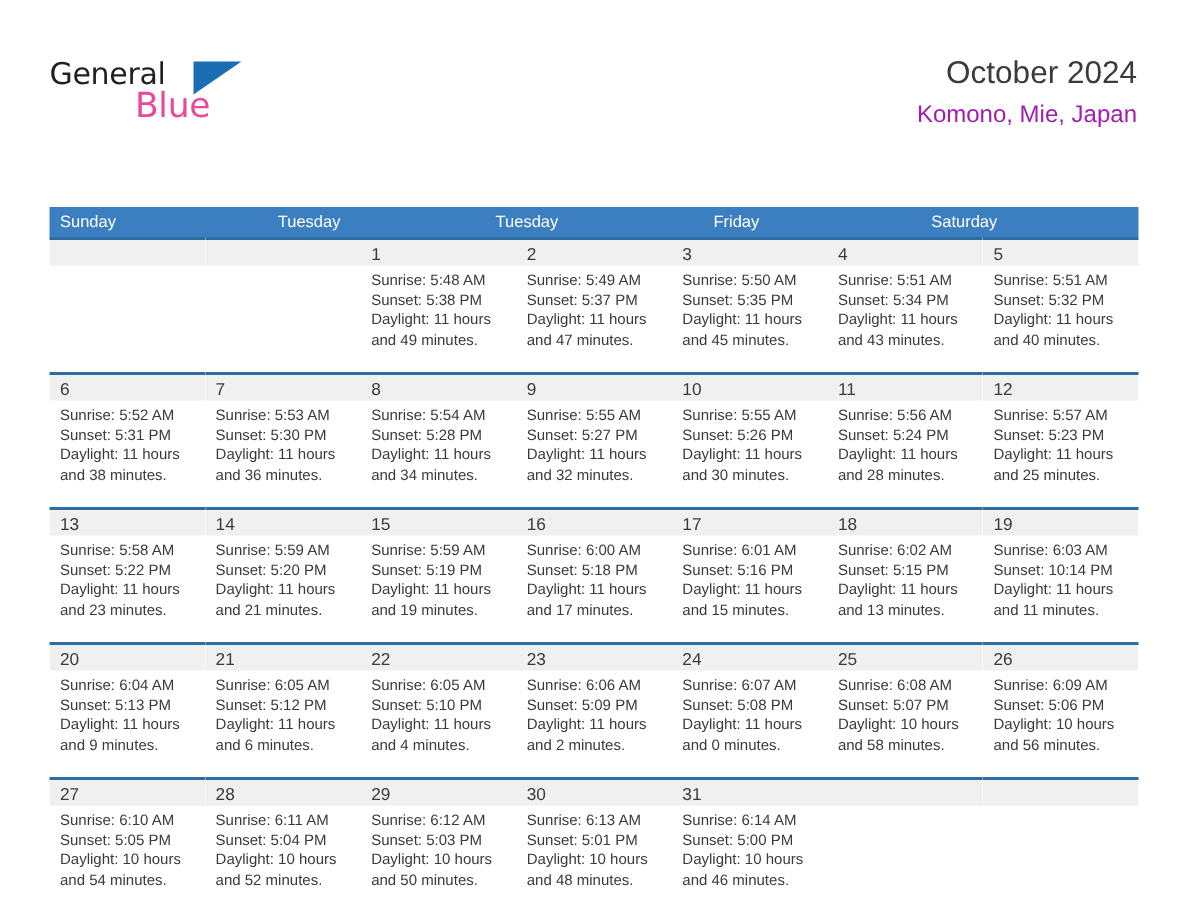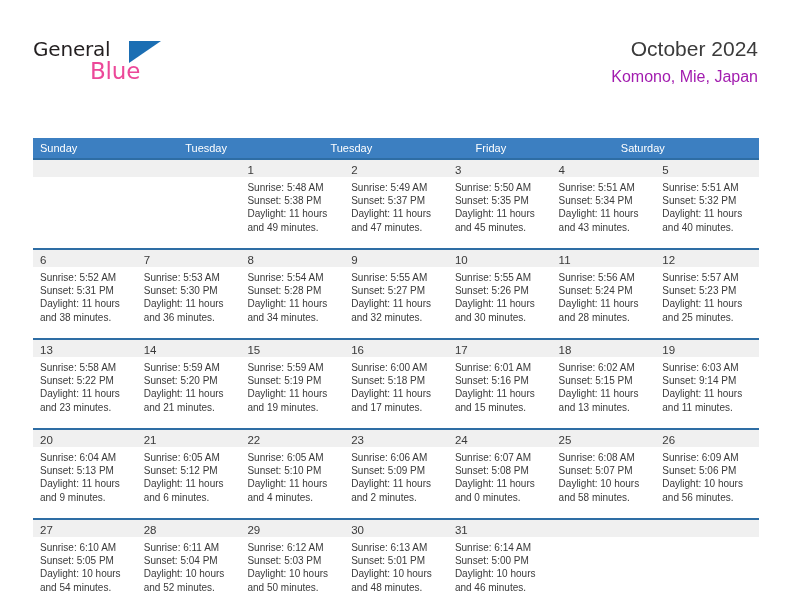--- a/index.html
+++ b/index.html
@@ -366,21 +366,21 @@
               <div class="info-line">Sunrise: 6:02 AM</div>
               <div class="info-line">Sunset: 5:15 PM</div>
               <div class="info-line">Daylight: 11 hours</div>
               <div class="info-line">and 13 minutes.</div>
             </div>
           </div>
           <div class="cell">
             <div class="daynum-band"><span class="daynum">19</span></div>
             <div class="cell-body">
               <div class="info-line">Sunrise: 6:03 AM</div>
-              <div class="info-line">Sunset: 9:14 PM</div>
+              <div class="info-line">Sunset: 10:14 PM</div>
               <div class="info-line">Daylight: 11 hours</div>
               <div class="info-line">and 11 minutes.</div>
             </div>
           </div>
         </div>
         <div class="week">
           <div class="cell">
             <div class="daynum-band"><span class="daynum">20</span></div>
             <div class="cell-body">
               <div class="info-line">Sunrise: 6:04 AM</div>

